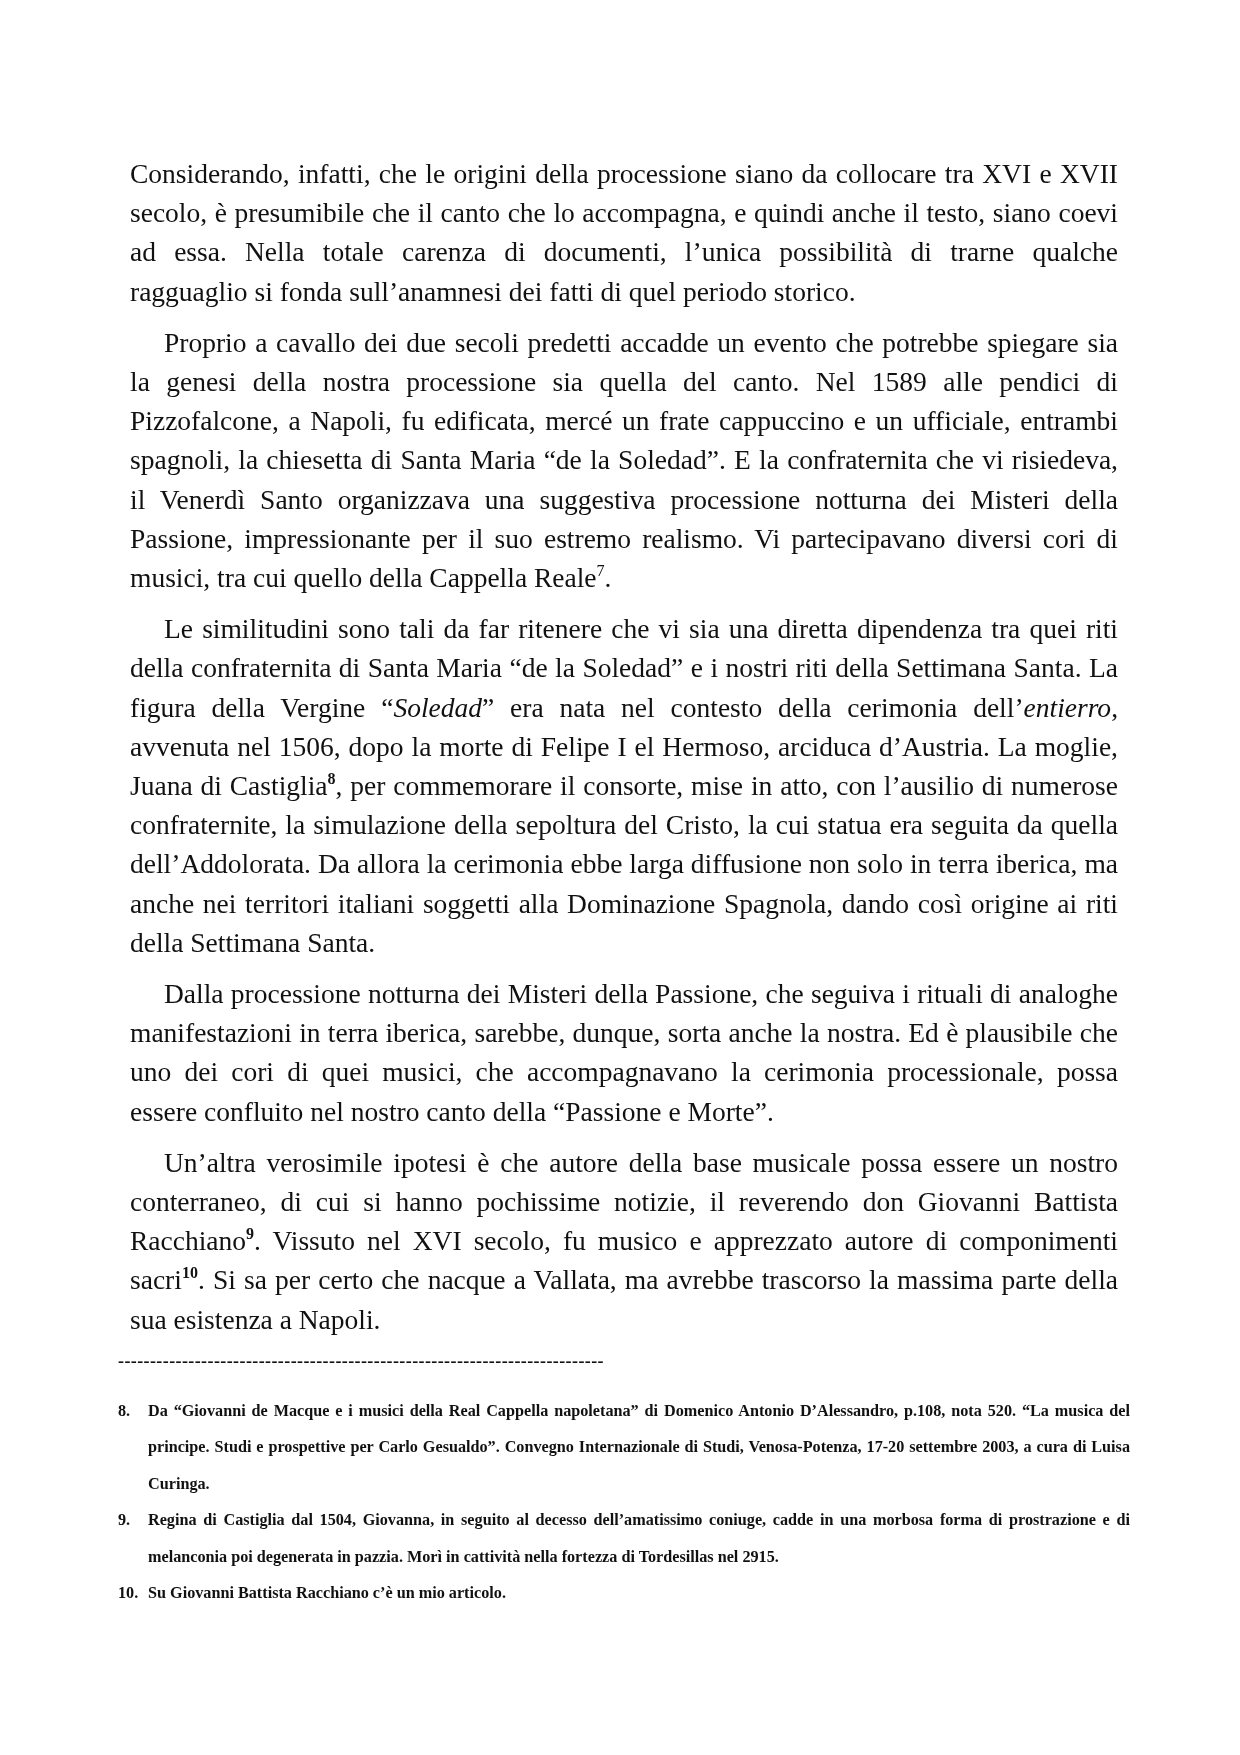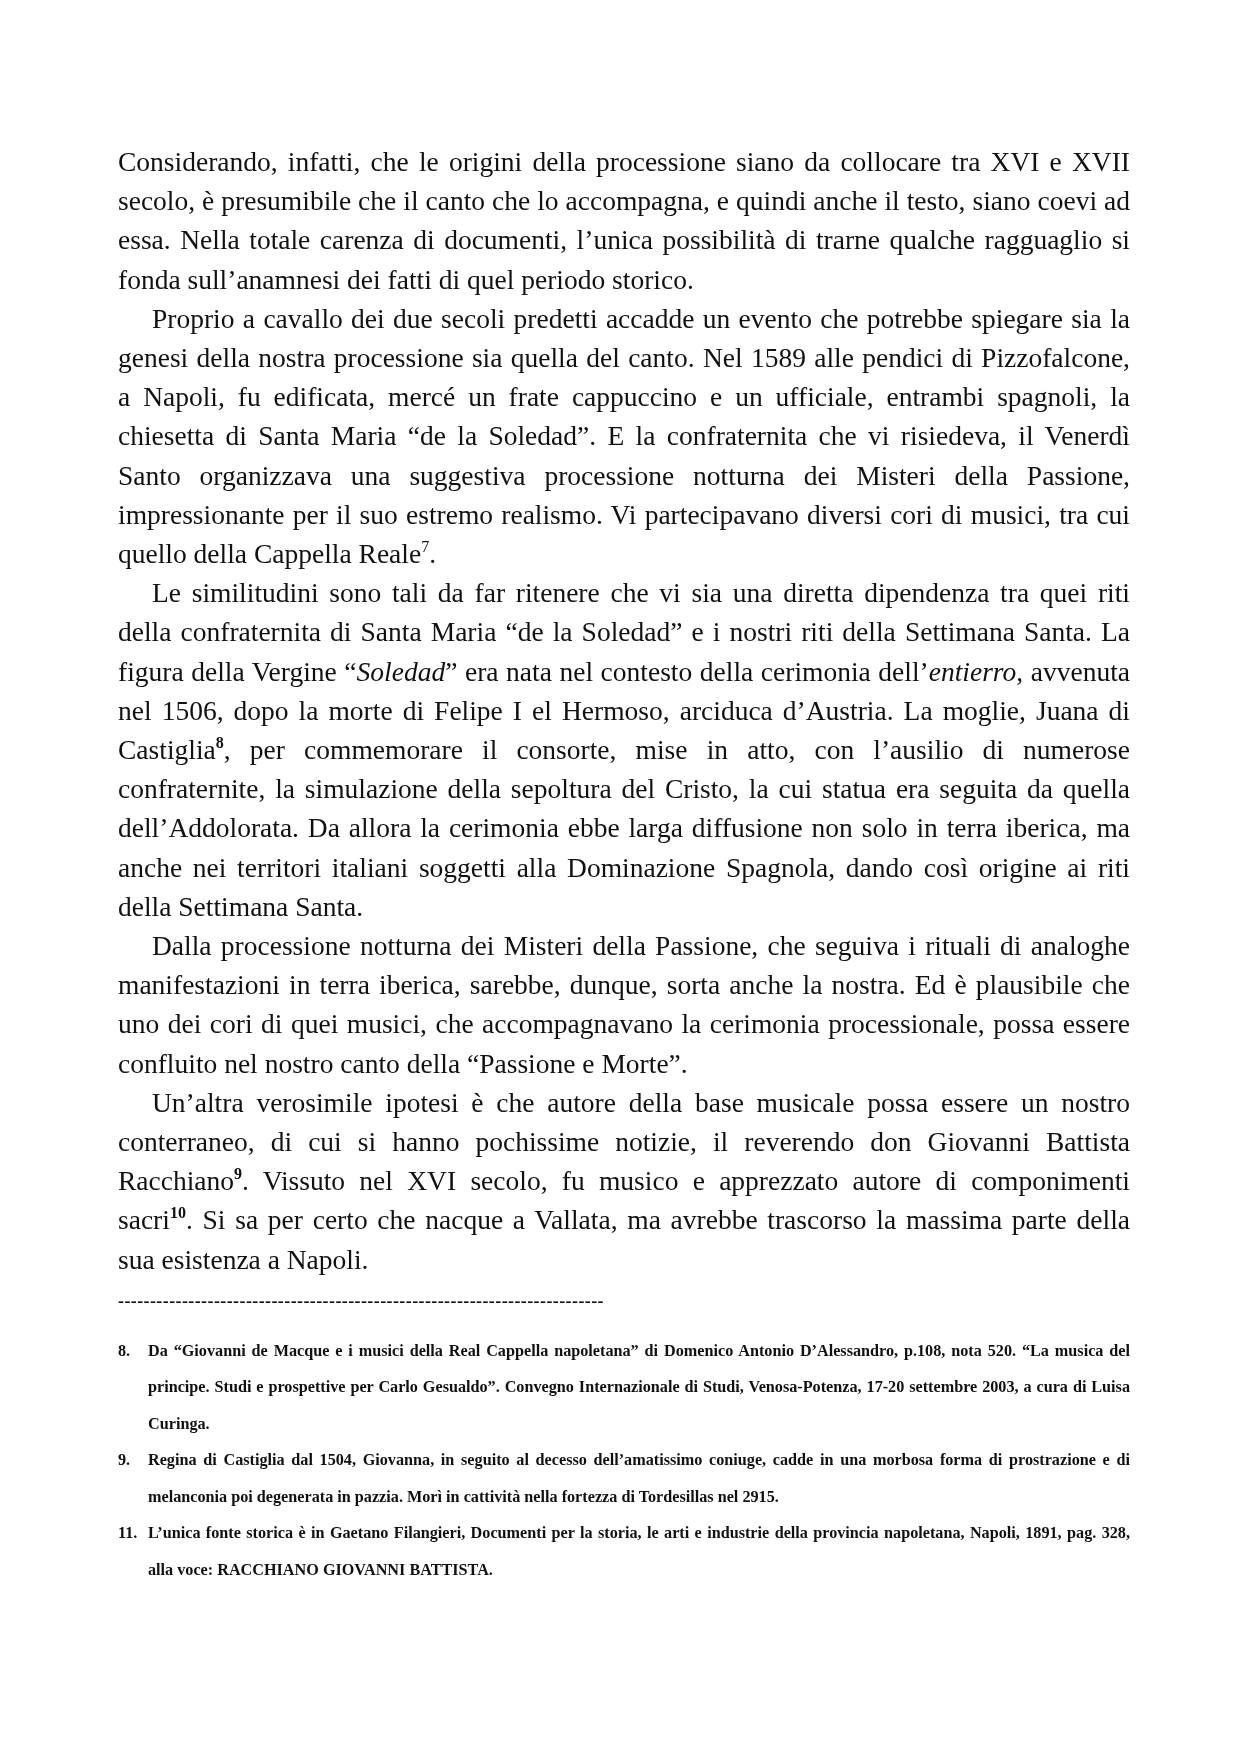--- a/index.html
+++ b/index.html
@@ -1,19 +1,19 @@
 <!DOCTYPE html>
 <html><head>
 <meta charset="utf-8">
 <style>
   html, body { margin: 0; padding: 0; background: #ffffff; }
   body { width: 1240px; height: 1755px; position: relative; overflow: hidden; }
   .page { position: absolute; left: 118px; top: 142px; width: 1012px; color: #111; }
   .body-text { font-family: "Liberation Serif", serif; font-size: 27.5px; line-height: 39.2px; text-align: justify; }
-  .para { margin: 0; }
+  .para { margin: 12px; }
   .para.indent { text-indent: 34px; }
   sup { font-size: 16px; line-height: 0; vertical-align: 11px; }
   sup.b { font-weight: bold; }
   .sep { font-family: "Liberation Serif", serif; font-size: 18px; font-weight: bold; letter-spacing: 0.4px; margin-top: 12px; height: 24px; overflow: hidden; white-space: nowrap; width: 630px; }
   .notes { margin-top: 18px; font-family: "Liberation Serif", serif; font-weight: bold; font-size: 16.2px; line-height: 36.5px; }
   .note { display: flex; text-align: justify; margin-bottom: 0px; }
   .note-num { width: 30px; flex: 0 0 30px; }
   .note-text { flex: 1; }
 </style>
 </head>
@@ -31,17 +31,17 @@
   <div class="notes" id="notes">
       <div class="note">
         <span class="note-num">8.</span>
         <span class="note-text">Da “Giovanni de Macque e i musici della Real Cappella napoletana” di Domenico Antonio D’Alessandro, p.108, nota 520. “La musica del principe. Studi e prospettive per Carlo Gesualdo”. Convegno Internazionale di Studi, Venosa-Potenza, 17-20 settembre 2003, a cura di Luisa Curinga.</span>
       </div>
       <div class="note">
         <span class="note-num">9.</span>
         <span class="note-text">Regina di Castiglia dal 1504, Giovanna, in seguito al decesso dell’amatissimo coniuge, cadde in una morbosa forma di prostrazione e di melanconia poi degenerata in pazzia. Morì in cattività nella fortezza di Tordesillas nel 2915.</span>
       </div>
       <div class="note">
-        <span class="note-num">11.</span>
-        <span class="note-text">L’unica fonte storica è in Gaetano Filangieri, Documenti per la storia, le arti e industrie della provincia napoletana, Napoli, 1891, pag. 328, alla voce: RACCHIANO GIOVANNI BATTISTA.</span>
+        <span class="note-num">10.</span>
+        <span class="note-text">Su Giovanni Battista Racchiano c’è un mio articolo.</span>
       </div>
     </div>
 </div>
 
 </body></html>

